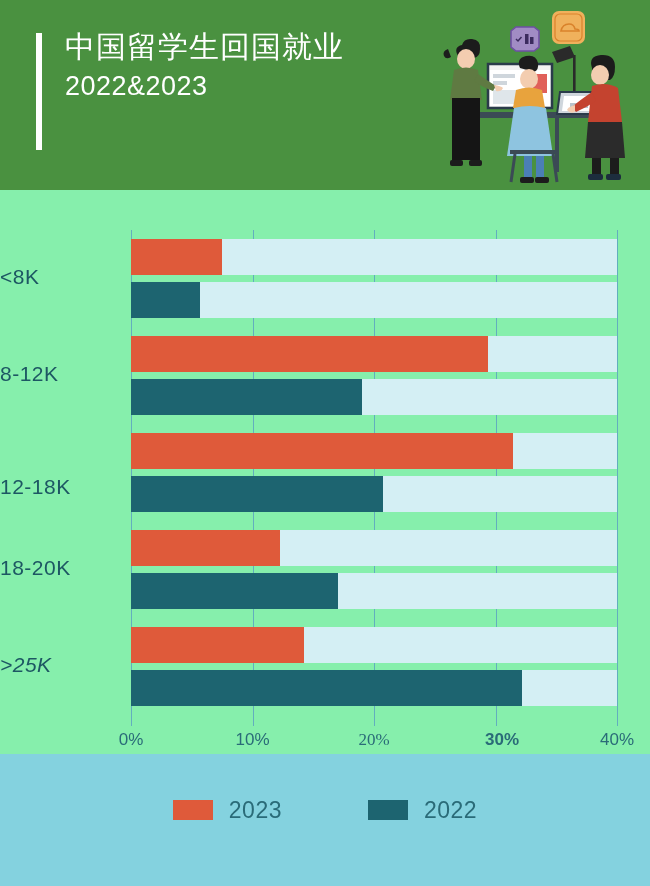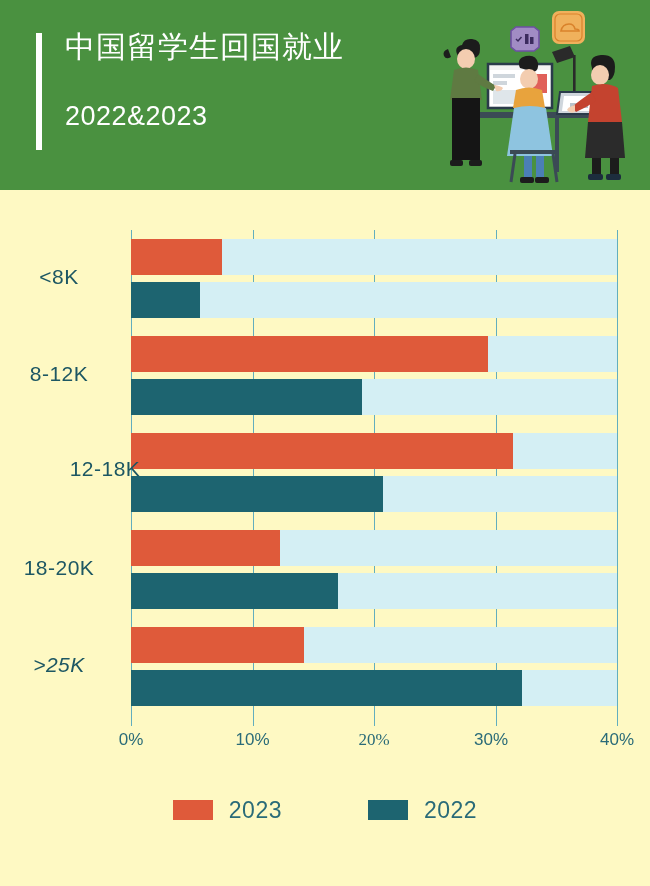--- a/index.html
+++ b/index.html
@@ -10,22 +10,22 @@
     width: 650px;
     height: 886px;
     overflow: hidden;
     font-family: "Liberation Sans", sans-serif;
     background: #84d2df;
   }
 
   .page {
     position: relative;
     width: 650px;
-    height: 886px;
-    background: #fef9c3;
+    height: 754px;
+    background: #86efac;
   }
 
   
   .header {
     position: absolute;
     left: 0;
     top: 0;
     width: 650px;
     height: 190px;
     background: #4a9140;
@@ -53,21 +53,20 @@
     font-weight: 400;
     white-space: nowrap;
   }
   .title-years {
     color: #ffffff;
     font-size: 27px;
     line-height: 38px;
     letter-spacing: 0.5px;
     font-weight: 400;
     white-space: nowrap;
-    margin-top: 30px;
   }
 
   .illustration {
     position: absolute;
     right: 0px;
     top: 0px;
     width: 210px;
     height: 190px;
   }
 
@@ -105,21 +104,21 @@
     left: 0;
     height: 36px;
   }
   .bar.y2023 { background: #df5a3a; }
   .bar.y2022 { background: #1d6470; }
 
   .cat-label {
     position: absolute;
     left: 0;
     width: 118px;
-    text-align: center;
+    text-align: left;
     color: #1d5763;
     font-size: 21px;
     letter-spacing: 0.5px;
     white-space: nowrap;
   }
 
   .tick-label {
     position: absolute;
     top: 540px;
     width: 70px;
@@ -282,34 +281,34 @@
         <div class="bar y2022" title="18-25K 2022: 17%" style="top: 343px; width: 206.55px; background: rgb(29, 100, 112);"></div>
         <div class="track" style="top: 397px; background: rgb(212, 239, 244);"></div>
         <div class="bar y2023" title="&gt;25K 2023: 14.2%" style="top: 397px; width: 172.53px; background: rgb(223, 90, 58);"></div>
         <div class="track" style="top: 440px; background: rgb(212, 239, 244);"></div>
         <div class="bar y2022" title="&gt;25K 2022: 32.2%" style="top: 440px; width: 391.23px; background: rgb(29, 100, 112);"></div>
       </div>
 
     <div id="cat-labels">
         <div class="cat-label" style="top: 74.5px;">&lt;8K</div>
         <div class="cat-label" style="top: 171.5px;">8-12K</div>
-        <div class="cat-label" style="top: 267px; padding-left: 46px;">12-18K</div>
+        <div class="cat-label" style="top: 285px;">12-18K</div>
         <div class="cat-label" style="top: 365.5px;">18-20K</div>
         <div class="cat-label" style="top: 462.5px; font-style: italic;">&gt;25K</div>
       </div>
 
     <div id="x-axis">
         <div class="tick-mark" style="left: 131px; background: rgb(98, 174, 190);"></div>
         <div class="tick-label" style="left: 131px;">0%</div>
         <div class="tick-mark" style="left: 252.5px; background: rgb(98, 174, 190);"></div>
         <div class="tick-label" style="left: 252.5px;">10%</div>
         <div class="tick-mark" style="left: 374px; background: rgb(98, 174, 190);"></div>
         <div class="tick-label" style="left: 374px; font-family: Liberation Serif, serif;">20%</div>
         <div class="tick-mark" style="left: 495.5px; background: rgb(98, 174, 190);"></div>
-        <div class="tick-label" style="left: 491px;">30%</div>
+        <div class="tick-label" style="left: 502px; font-weight: bold;">30%</div>
         <div class="tick-mark" style="left: 617px; background: rgb(98, 174, 190);"></div>
         <div class="tick-label" style="left: 617px;">40%</div>
       </div>
 
     <div class="legend">
       <div class="legend-item">
         <span class="legend-swatch y2023"></span>
         <span class="legend-label">2023</span>
       </div>
       <div class="legend-item">

